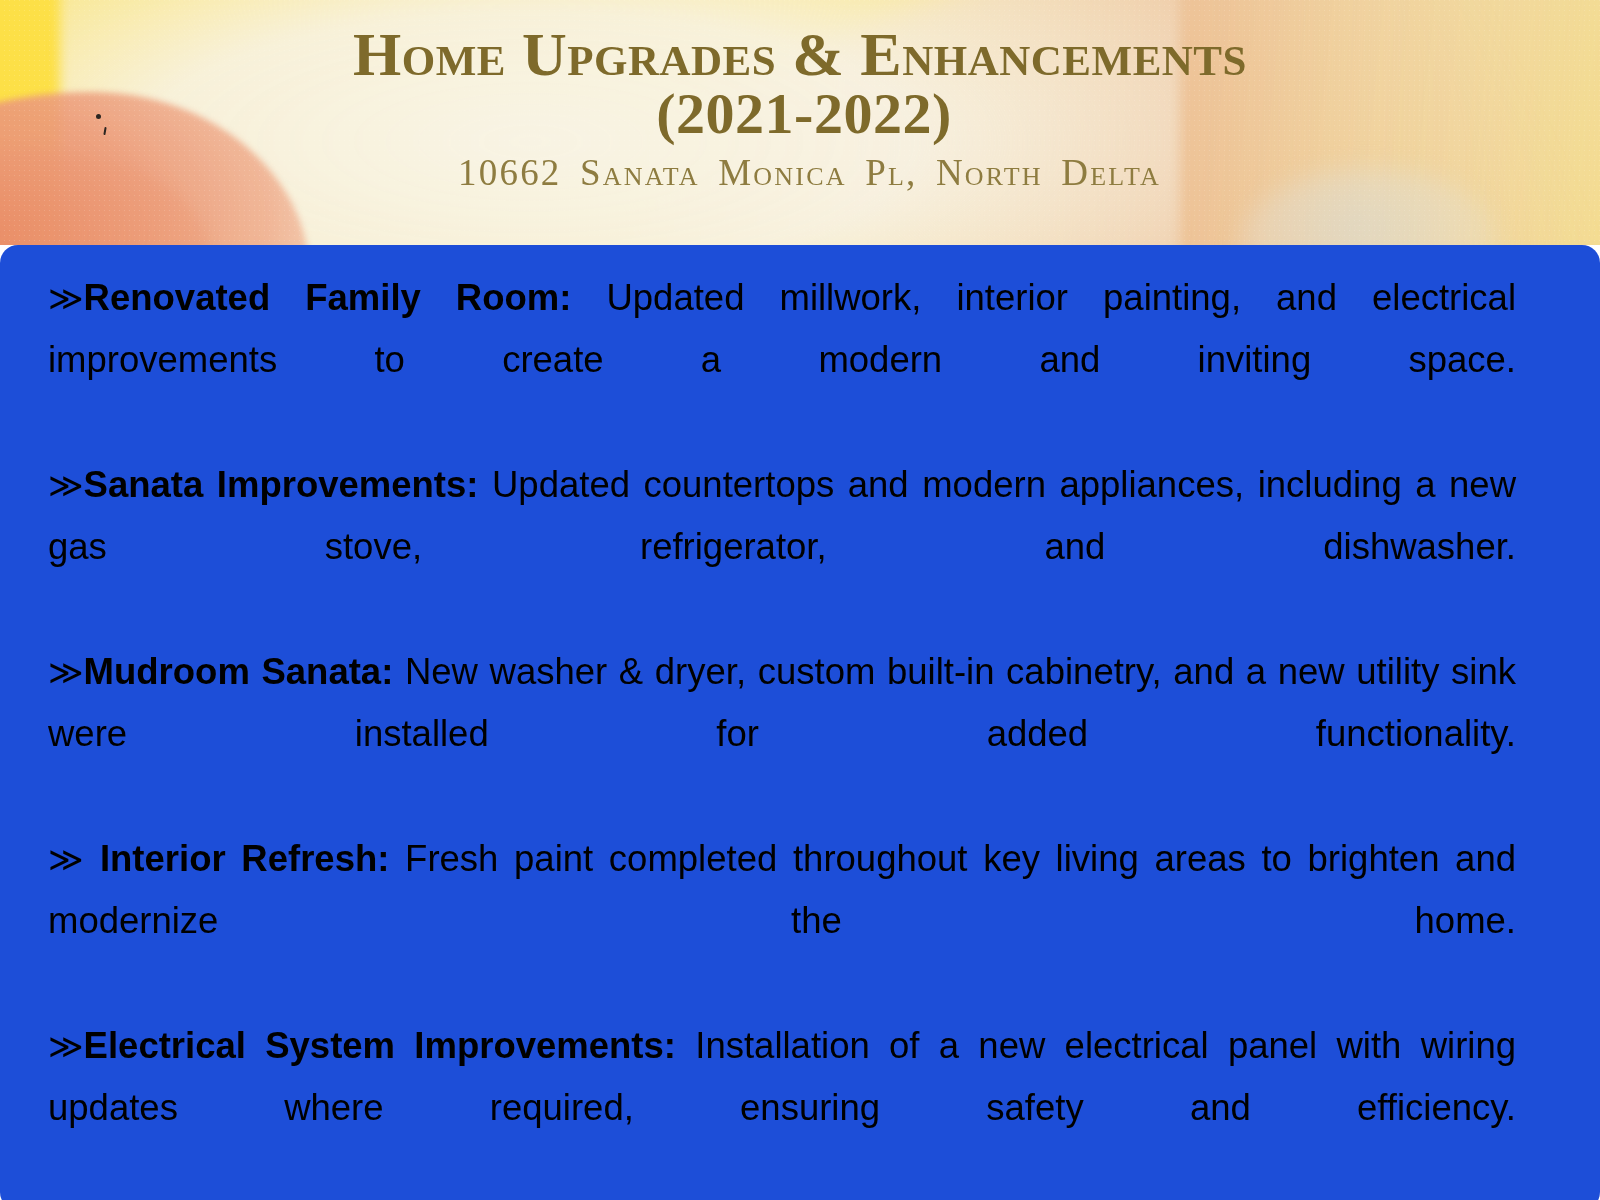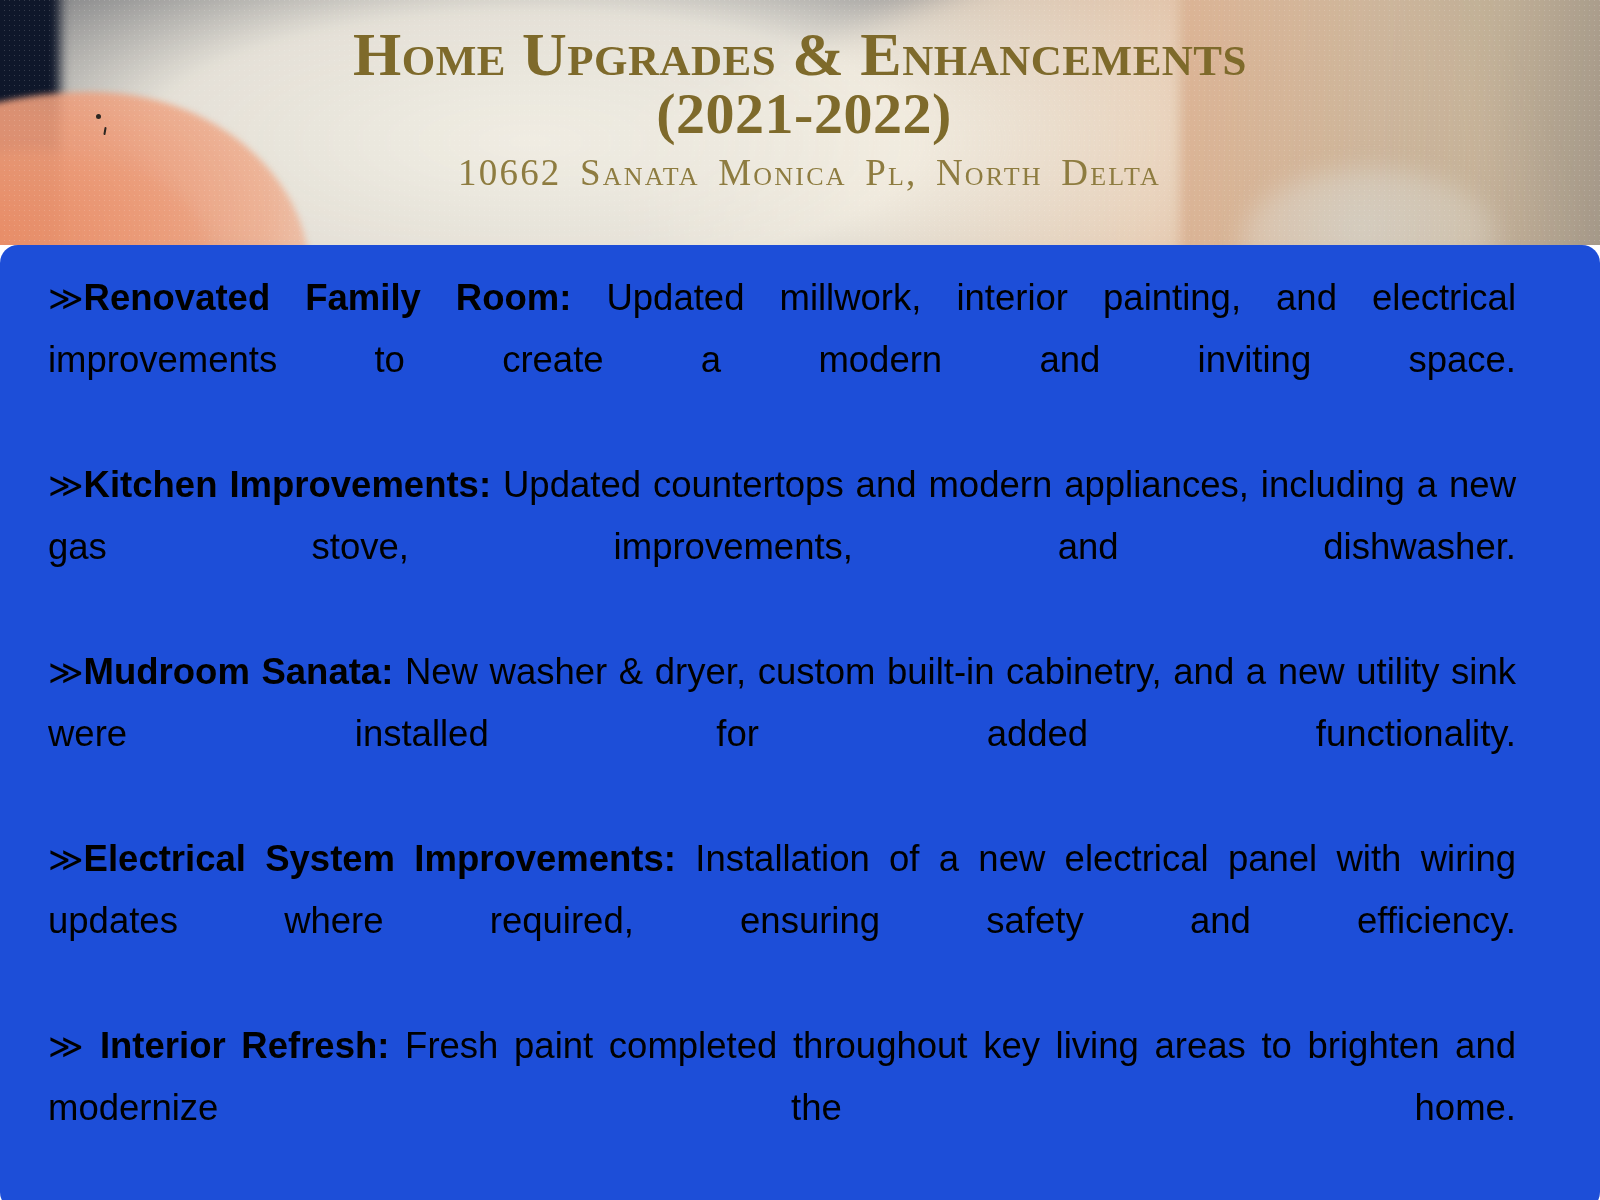--- a/index.html
+++ b/index.html
@@ -15,21 +15,21 @@
     overflow: hidden;
     font-family: "Liberation Sans", sans-serif;
   }
 
   
   .banner {
     position: relative;
     width: 1600px;
     height: 245px;
     overflow: hidden;
-    background: #0f172a;
+    background: #fde047;
   }
 
   
   .wash {
     position: absolute;
     pointer-events: none;
   }
 
   
   .wash-tan {
@@ -239,28 +239,28 @@
   </div>
 </div>
 
 <div class="content">
 
   <p class="bullet">
     <span class="marker">≫</span><span class="lead">Renovated Family Room:</span><span class="rest"> Updated millwork, interior painting, and electrical improvements to create a modern and inviting space.</span>
   </p>
 
   <p class="bullet">
-    <span class="marker">≫</span><span class="lead">Kitchen Improvements:</span><span class="rest"> Updated countertops and modern appliances, including a new gas stove, improvements, and dishwasher.</span>
+    <span class="marker">≫</span><span class="lead">Sanata Improvements:</span><span class="rest"> Updated countertops and modern appliances, including a new gas stove, refrigerator, and dishwasher.</span>
   </p>
 
   <p class="bullet">
     <span class="marker">≫</span><span class="lead">Mudroom Sanata:</span><span class="rest"> New washer &amp; dryer, custom built-in cabinetry, and a new utility sink were installed for added functionality.</span>
   </p>
 
   <p class="bullet">
+    <span class="marker">≫ </span><span class="lead">Interior Refresh:</span><span class="rest"> Fresh paint completed throughout key living areas to brighten and modernize the home.</span>
+  </p>
+
+  <p class="bullet">
     <span class="marker">≫</span><span class="lead">Electrical System Improvements:</span><span class="rest"> Installation of a new electrical panel with wiring updates where required, ensuring safety and efficiency.</span>
   </p>
 
-  <p class="bullet">
-    <span class="marker">≫ </span><span class="lead">Interior Refresh:</span><span class="rest"> Fresh paint completed throughout key living areas to brighten and modernize the home.</span>
-  </p>
-
 </div>
 
 </body></html>

